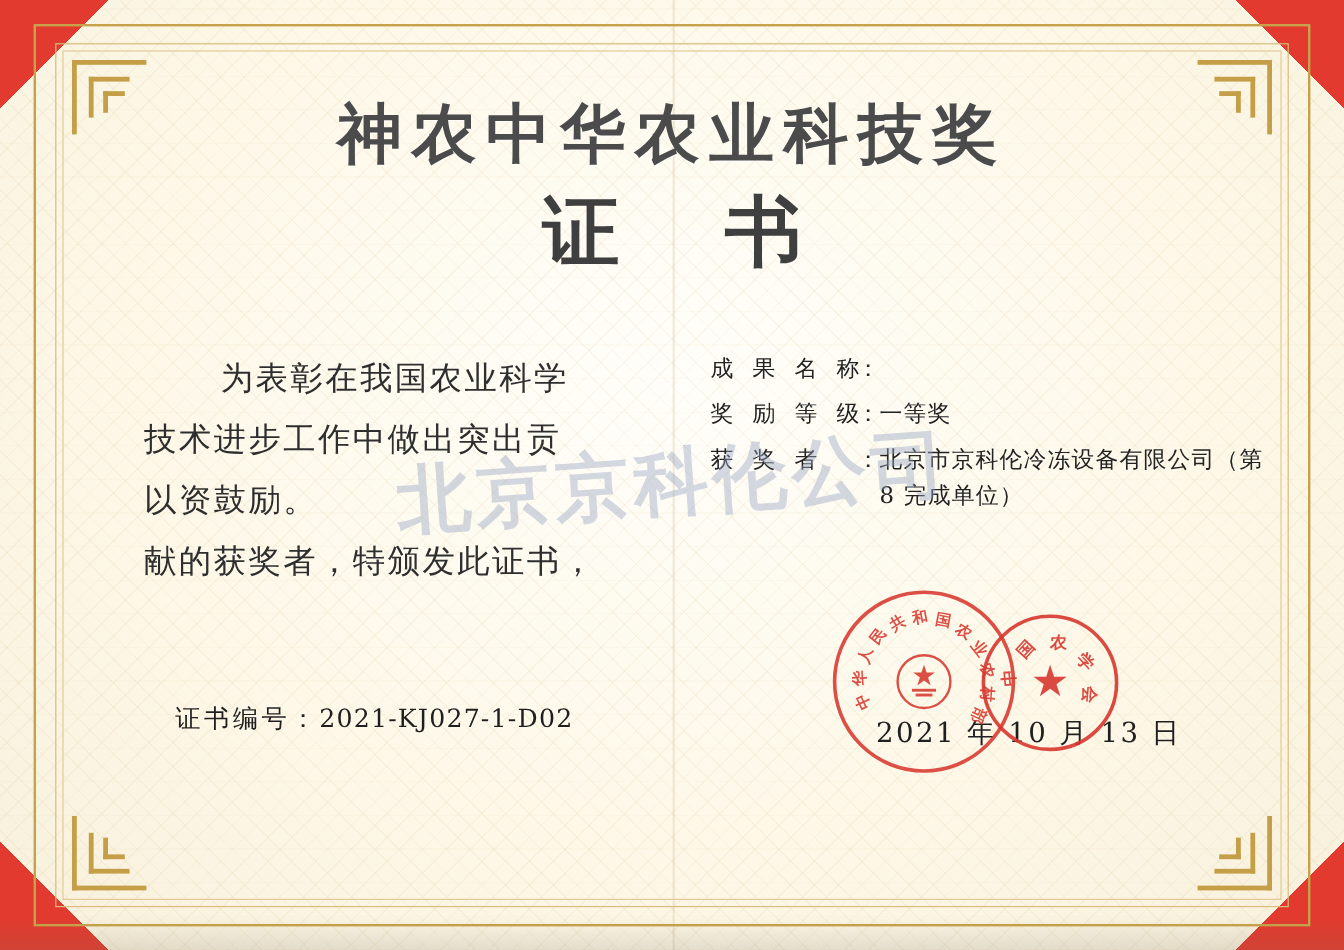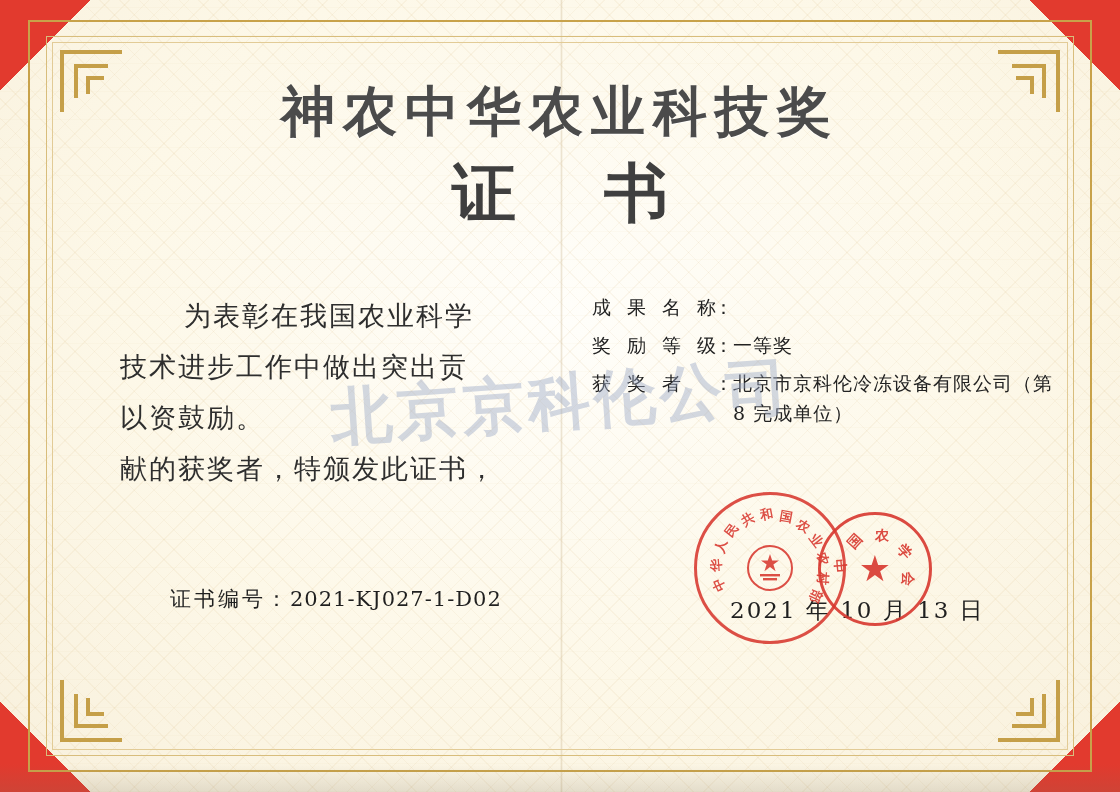--- a/index.html
+++ b/index.html
@@ -98,21 +98,21 @@
   .dlabel{
     width:122px;flex:0 0 122px;letter-spacing:5px;white-space:nowrap;
   }
   .dcolon{flex:0 0 12px;}
   .dvalue{flex:1;letter-spacing:1px;}
 
   
   .certno{
     position:absolute;left:146px;top:585px;
     font-family:"DejaVu Serif","Liberation Serif",serif;
-    font-size:21px;color:#1f1f1f;letter-spacing:1px;margin-left:24px;
+    font-size:21px;color:#1f1f1f;letter-spacing:1px;
   }
   .certno .no-label{letter-spacing:3px;}
 
   
   .date{
     position:absolute;left:730px;top:595px;
     font-family:"DejaVu Serif","Liberation Serif",serif;
     font-size:23px;color:#1f1f1f;letter-spacing:2px;
   }
 

